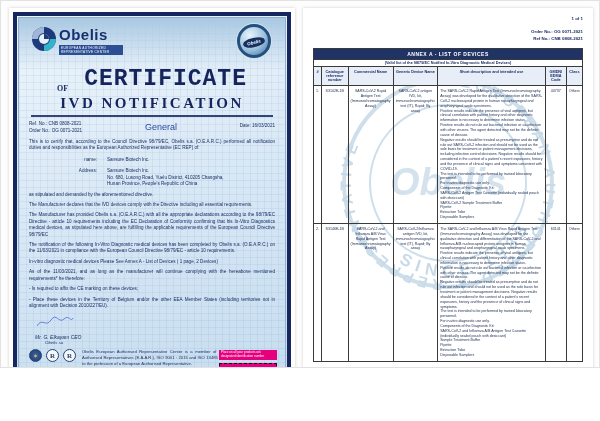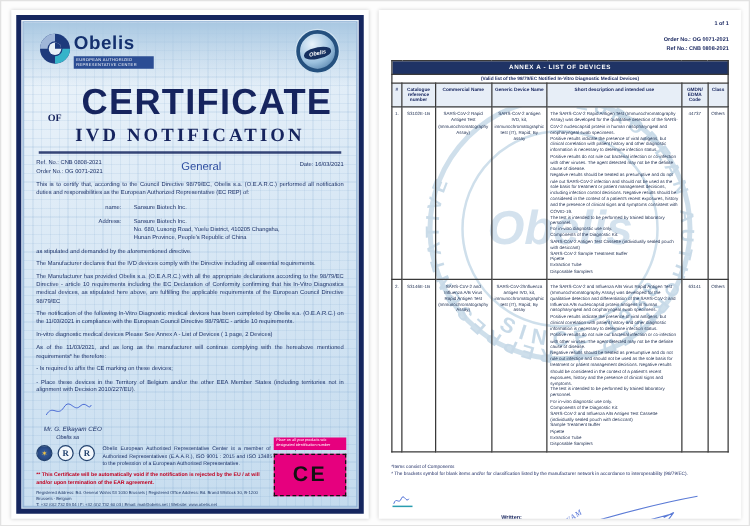--- a/index.html
+++ b/index.html
@@ -1,17 +1,17 @@
 <!DOCTYPE html>
 <html><head>
 <meta charset="utf-8">
 <style>
   * { margin:0; padding:0; box-sizing:border-box; }
   body { font-family:"Liberation Sans", sans-serif; background:#ffffff; }
-  .canvas { position:relative; width:600px; height:421px; background:#fdfdfd; border:1px solid #e2e2e2; overflow:hidden; }
+  .canvas { position:relative; width:600px; height:368px; background:#fdfdfd; border:1px solid #e2e2e2; overflow:hidden; }
 
   
   .page-left { position:absolute; left:8px; top:7px; width:286px; height:407px; background:#ffffff; box-shadow:0 0 3px rgba(0,0,0,.18); }
   .cert-frame { position:absolute; inset:4px; border:4px solid #16275f; background:linear-gradient(165deg,#eef5fb 0%, #d9e8f5 45%, #c4dbee 100%); }
   .cert-inner { position:absolute; inset:1px; border:1px solid #8fb0d4; overflow:hidden;
     background-image:
       repeating-linear-gradient(0deg, rgba(90,140,190,.10) 0 1px, transparent 1px 7px),
       repeating-linear-gradient(90deg, rgba(90,140,190,.10) 0 1px, transparent 1px 7px);
   }
   .cert-topband { position:absolute; top:0; left:0; right:0; height:52px; background:linear-gradient(#a9c8e2, rgba(169,200,226,0)); }
@@ -21,21 +21,21 @@
   .logo-wrap { position:absolute; left:2px; top:2px; display:flex; align-items:flex-start; }
   .logo-text { margin-left:2px; }
   .logo-word { font-size:15px; font-weight:bold; color:#14306e; letter-spacing:.5px; font-family:"Liberation Sans",sans-serif; }
   .logo-tag { display:block; margin-top:1px; background:#2b4d94; color:#fff; font-size:3.2px; padding:1px 2px; width:64px; line-height:1.25; letter-spacing:.3px; }
   .seal { position:absolute; right:4px; top:0; width:34px; height:34px; border-radius:50%;
     background:radial-gradient(circle at 35% 30%, #e8f3fb 0%, #9cc1de 55%, #3c6c9b 100%);
     border:3px solid #24507e; box-shadow:0 0 0 1px #cfe2f0; }
   .seal-band { position:absolute; left:3px; right:3px; top:11px; height:9px; background:#16305f; border-radius:45%; transform:rotate(-12deg); color:#fff; font-size:4.5px; font-weight:bold; font-style:italic; text-align:center; line-height:9px; }
 
   .title-block { text-align:center; margin-top:2px; line-height:1; }
-  .title-main { font-family:Liberation Sans, sans-serif; font-weight:bold; color:#16245e; font-size:29px; letter-spacing:1px;text-align:right; }
+  .title-main { font-family:Liberation Mono, monospace; font-weight:bold; color:#16245e; font-size:23px; letter-spacing:1px;text-align:right; }
   .title-of { font-family:"Liberation Serif", serif; font-weight:bold; color:#16245e; font-size:8px; vertical-align:-6px; margin-right:16px; }
   .title-sub { font-family:"Liberation Serif", serif; font-weight:bold; color:#16245e; font-size:15px; letter-spacing:2.5px; margin-top:3px; }
   .title-rule { height:2px; background:#16275f; margin:4px 2px 0 2px; opacity:.85; }
 
   .meta-row { display:flex; justify-content:space-between; align-items:flex-start; margin-top:4px; }
   .meta-left div { font-size:4.6px; color:#1a2f66; margin-bottom:2px; }
   .meta-country { font-size:9px; color:#2a4a9e; margin-top:1px; }
   .meta-date { font-size:4.6px; color:#1a2f66; margin-top:2px; }
 
   .para { font-size:4.6px; color:#1a2f66; line-height:1.4; margin-top:4px; text-align:justify; }

